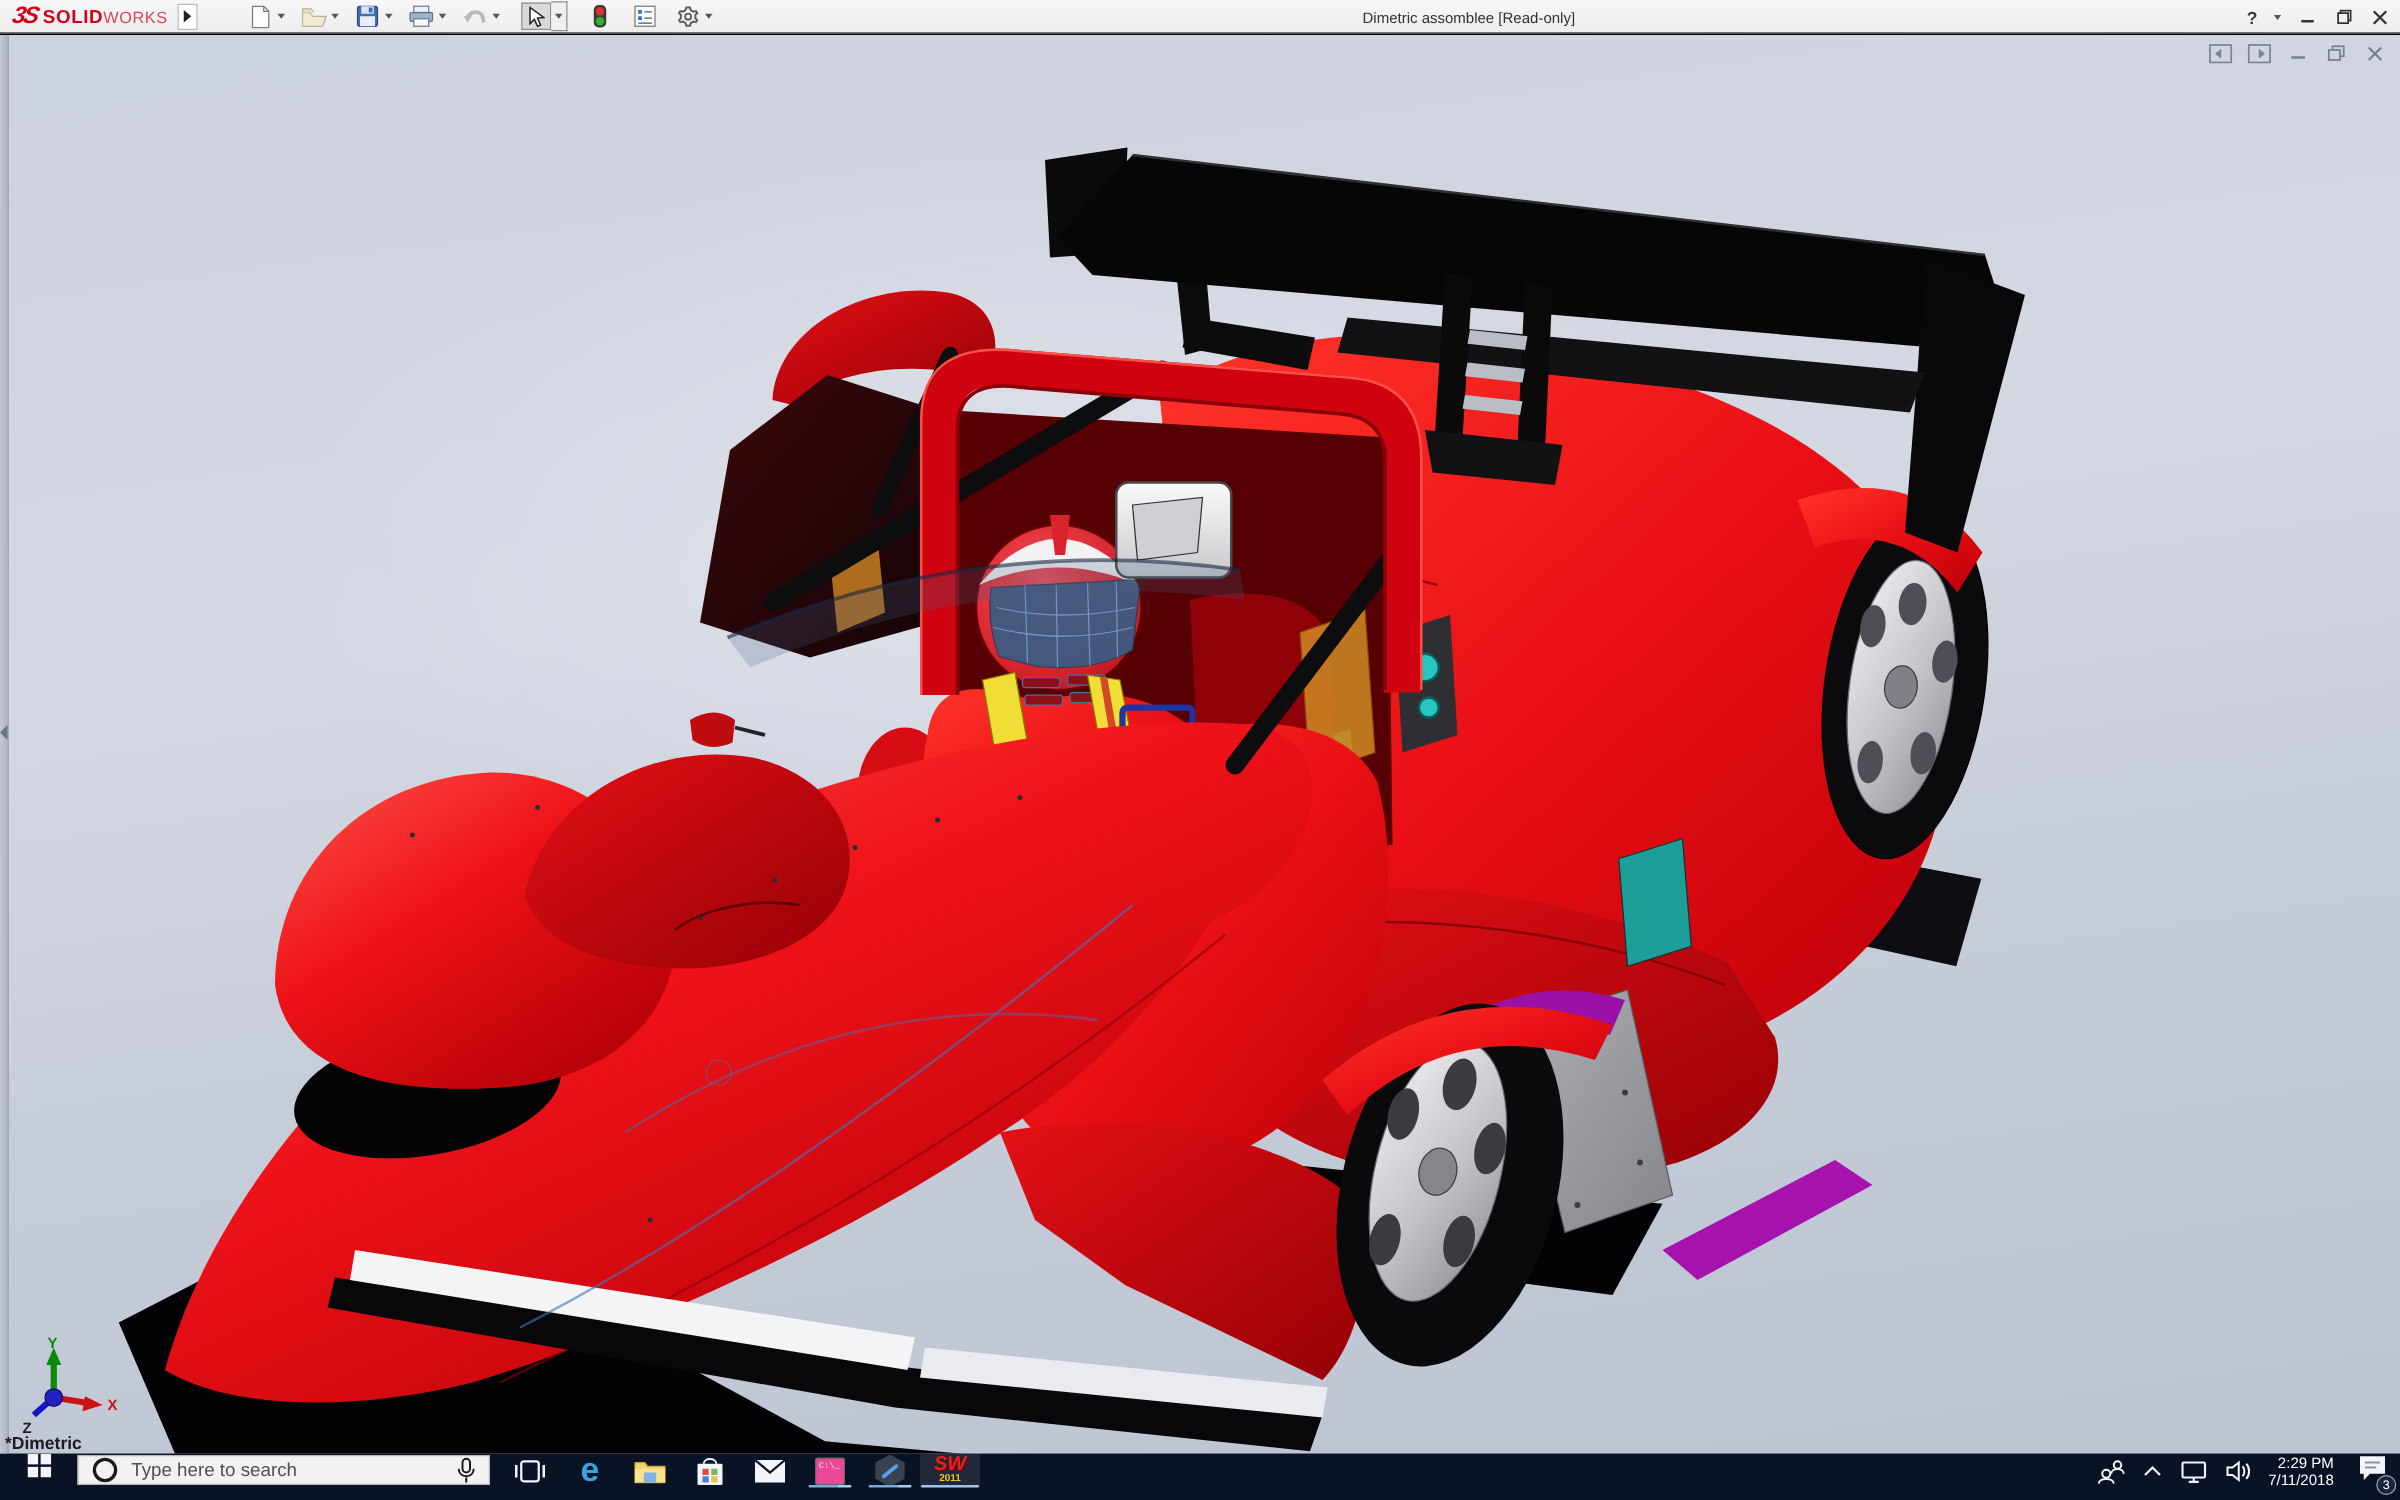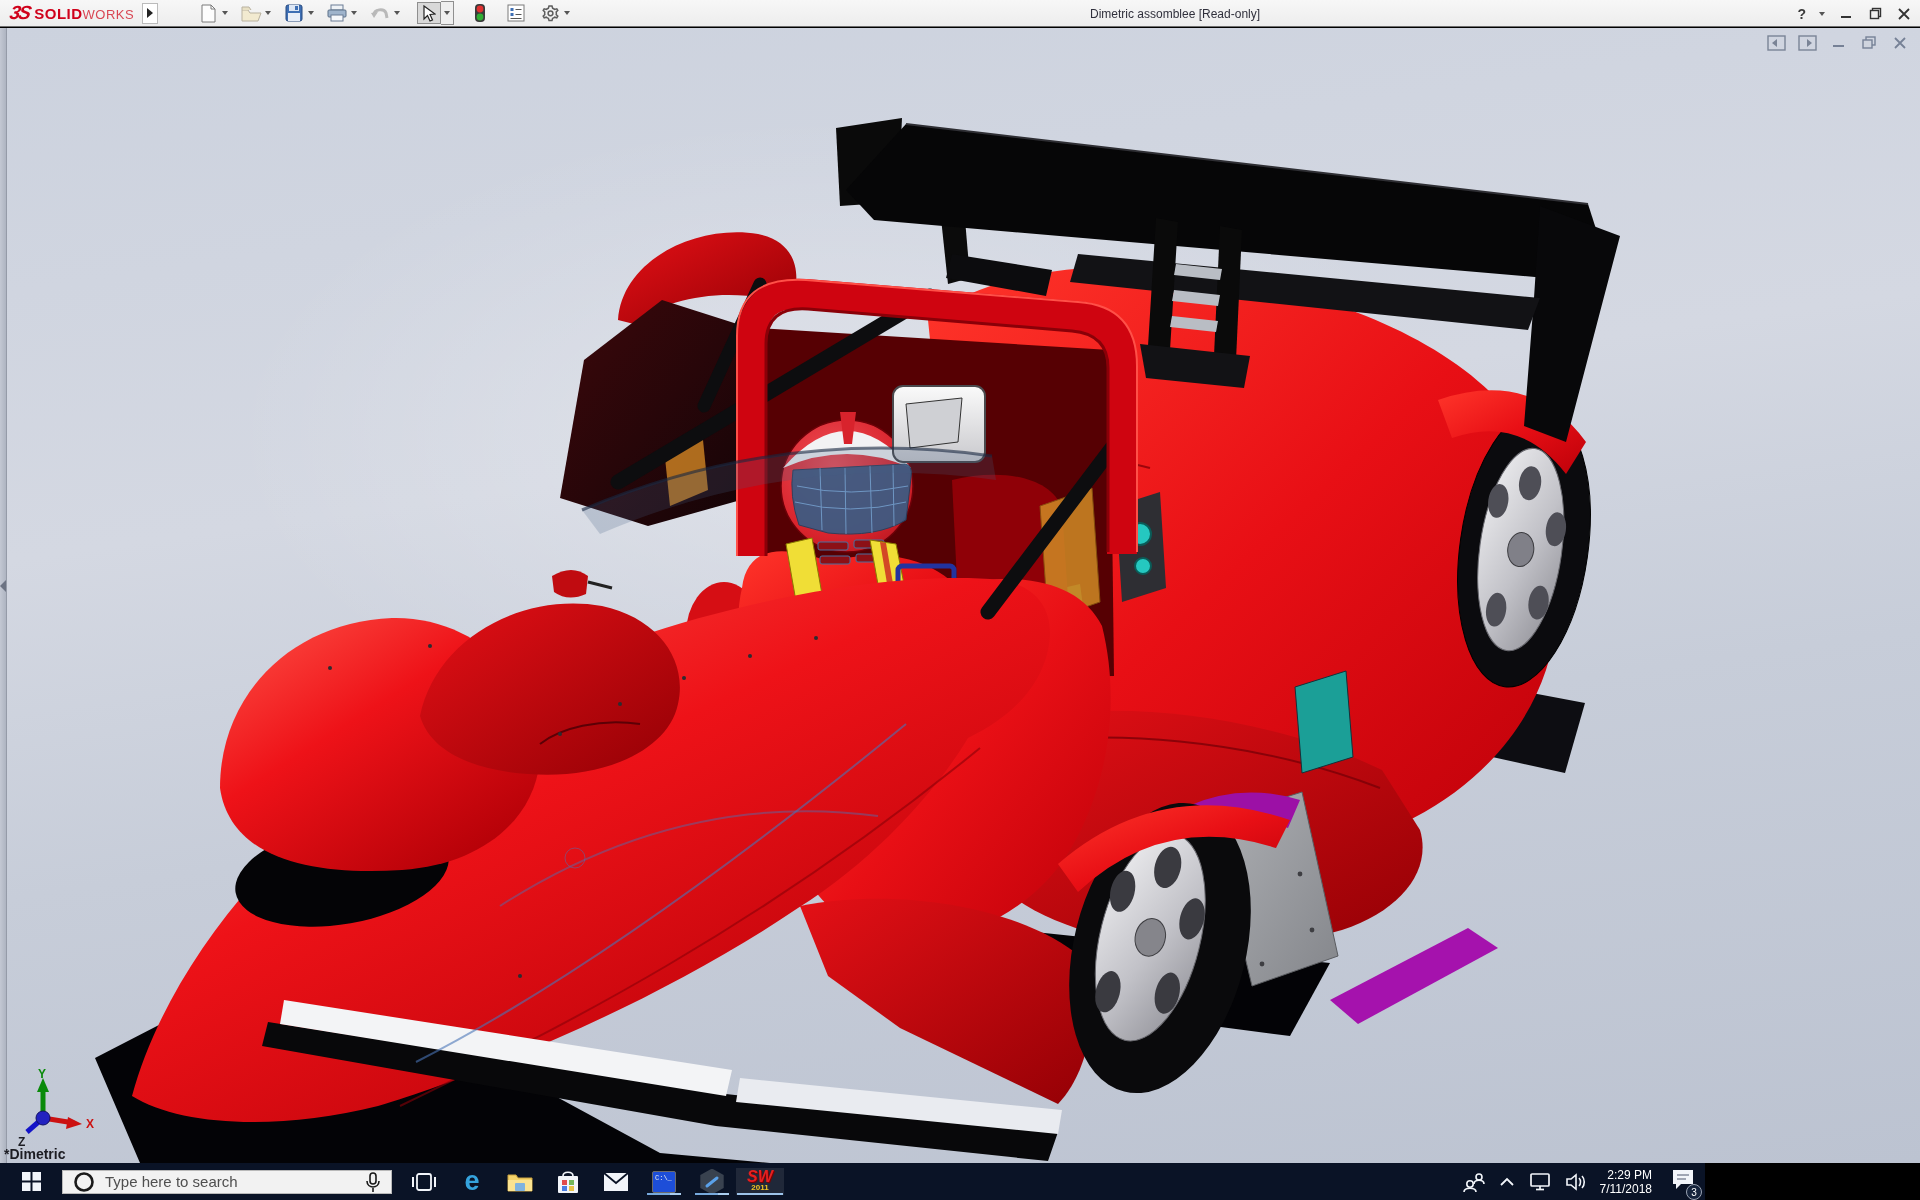--- a/index.html
+++ b/index.html
@@ -38,41 +38,41 @@
   .splitter-handle { position:absolute; left:0; top:552px; width:0; height:0;
     border-right:6px solid #6c7383; border-top:6px solid transparent; border-bottom:6px solid transparent; }
   .doc-controls { position:absolute; top:6px; right:10px; display:flex; align-items:center; gap:11px; }
   .dc { width:20px; height:17px; display:flex; align-items:center; justify-content:center; }
   .view-label { position:absolute; left:4px; bottom:1px; font-size:14px; font-weight:bold; color:#1c1c22; }
   svg text { font-family:"Liberation Sans",sans-serif; }
   .car-svg { position:absolute; left:0; top:0; }
   .triad-svg { position:absolute; left:14px; top:1038px; }
 
   
-  .taskbar { position:absolute; bottom:0; left:0; width:1705px; height:37px; background:#0a1326;
-    display:flex; align-items:center; }
+  .taskbar { position:absolute; bottom:0; left:0; width:1920px; height:37px; background:#0a1326;
+    display:flex; align-items:flex-start; }
   .start-btn { width:62px; display:flex; align-items:center; justify-content:center; }
   .search-box { width:330px; margin:1px 0; background:#f2f2f2; border:1px solid #b9b9b9;
     display:flex; align-items:center; padding:0 10px; gap:10px; }
   .search-text { font-size:15px; color:#4f4f4f; flex:1; }
   .tb-apps { display:flex; align-items:stretch; margin-left:8px; }
   .app-cell { width:48px; display:flex; align-items:center; justify-content:center; position:relative; }
   .app-cell.running::after { content:""; position:absolute; bottom:0; left:7px; right:7px; height:2px;
     background:linear-gradient(90deg,#76a9dd 68%,#a9cdef 68%); }
   .app-cell.active { background:rgba(255,255,255,.09); }
   .app-cell.active::after { left:1px; right:1px; background:#9cc3ea; }
   .tb-spacer { flex:1; }
   .tray { display:flex; align-items:center; gap:13px; padding-right:10px; }
   .clock { text-align:right; color:#fff; font-size:12px; line-height:14px; }
   .edge-e { color:#35a3dd; font-size:27px; font-weight:bold; line-height:27px; }
   .sw-icon { position:relative; text-align:center; line-height:13px; }
   .sw-letters { color:#e62020; font-weight:800; font-size:16px; font-style:italic;
     text-shadow:1px 1px 0 #7a0000; letter-spacing:0; }
   .sw-year { color:#f2c522; font-size:8px; font-weight:bold; display:block; margin-top:-2px; }
-  .cmd-box { width:24px; height:22px; background:#1d4ed8; border:1px solid #6a6a6a; border-radius:2px;
+  .cmd-box { width:24px; height:22px; background:#ec4899; border:1px solid #6a6a6a; border-radius:2px;
     color:#eee; font-size:7px; font-family:"Liberation Mono",monospace; padding:2px 2px; text-align:left; }
   .hex-badge { width:26px; height:26px; background:#39424f; border-radius:6px;
     clip-path:polygon(50% 0,95% 25%,95% 75%,50% 100%,5% 75%,5% 25%); display:flex; align-items:center; justify-content:center; }
   .badge { position:absolute; right:-7px; bottom:-5px; width:16px; height:16px; border-radius:50%;
     background:#16243c; border:1px solid #9aa3b3; color:#fff; font-size:10px;
     display:flex; align-items:center; justify-content:center; }
 </style>
 </head>
 <body>
 

